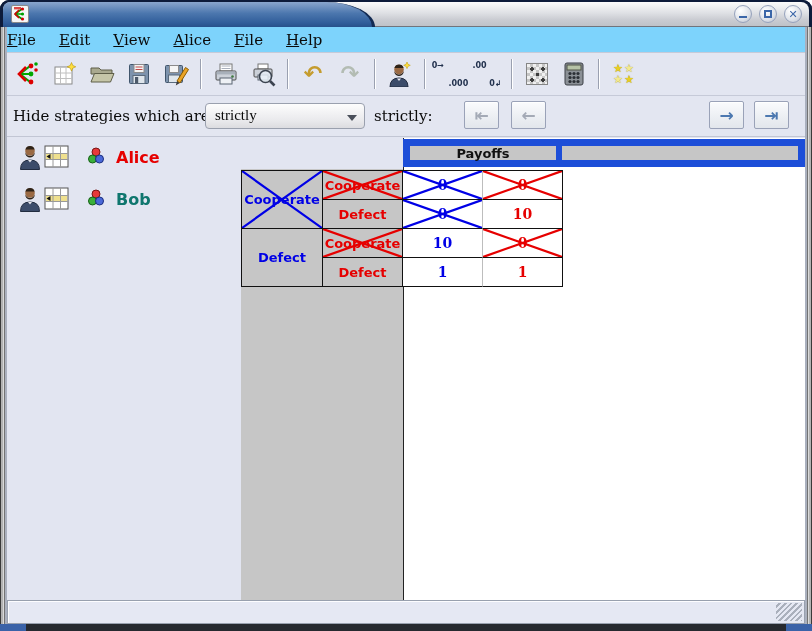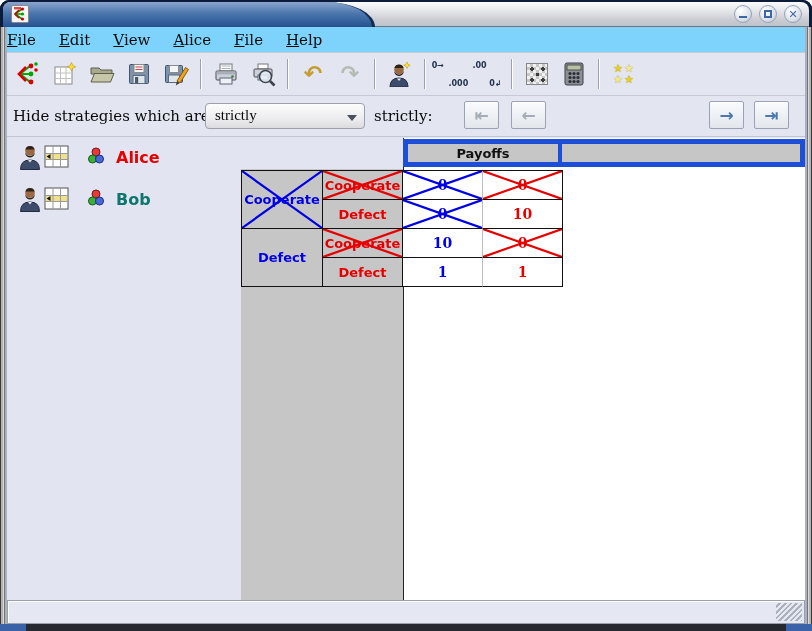--- a/index.html
+++ b/index.html
@@ -85,21 +85,21 @@
   .nav-btn{position:absolute;top:5px;width:35px;height:28px;border:1px solid #9aa2b8;border-radius:2px;
     background:linear-gradient(180deg,#fafbfd,#e2e6ec);box-shadow:inset 0 1px #fff;
     text-align:center;font-family:"DejaVu Sans",sans-serif;font-size:17px;font-weight:bold;line-height:26px;}
   .nav-disabled{color:#a4aab6;}
   .nav-enabled{color:#4c78b0;}
   
   .main{position:absolute;top:137px;left:7px;width:798px;height:463px;background:#e2e5f1;}
   .white-area{position:absolute;left:396px;top:1px;width:402px;height:462px;background:#fff;
     border-left:1px solid #222;}
   .gray-cols{position:absolute;left:234px;top:32px;width:162px;height:431px;background:#c6c6c6;}
-  .hdr{position:absolute;top:2px;height:28px;background:#c6c6c6;border:5px solid #1d4ed8;
+  .hdr{position:absolute;top:2px;height:28px;background:#c6c6c6;border:7px solid #1d4ed8;
     font-family:"DejaVu Sans",sans-serif;font-weight:bold;font-size:13px;color:#111;
     display:flex;align-items:center;justify-content:center;}
   .hdr1{left:396px;width:160px;}
   .hdr2{left:555px;width:243px;border-left:none;}
   
   .player-row{position:absolute;left:6px;width:230px;height:30px;}
   .p-ic{position:absolute;top:0;}
   .p-name{position:absolute;left:103px;top:5px;font-family:"DejaVu Sans",sans-serif;
     font-weight:bold;font-size:16px;}
   

